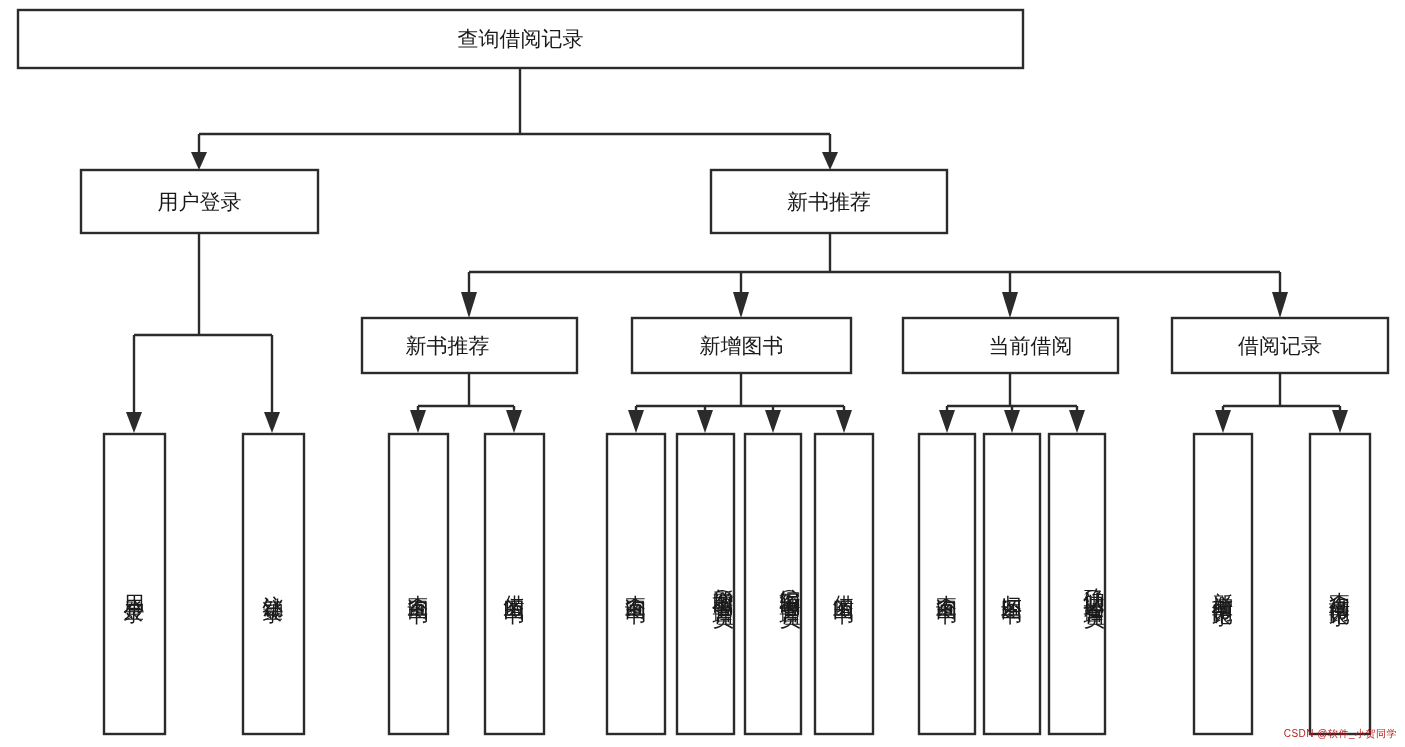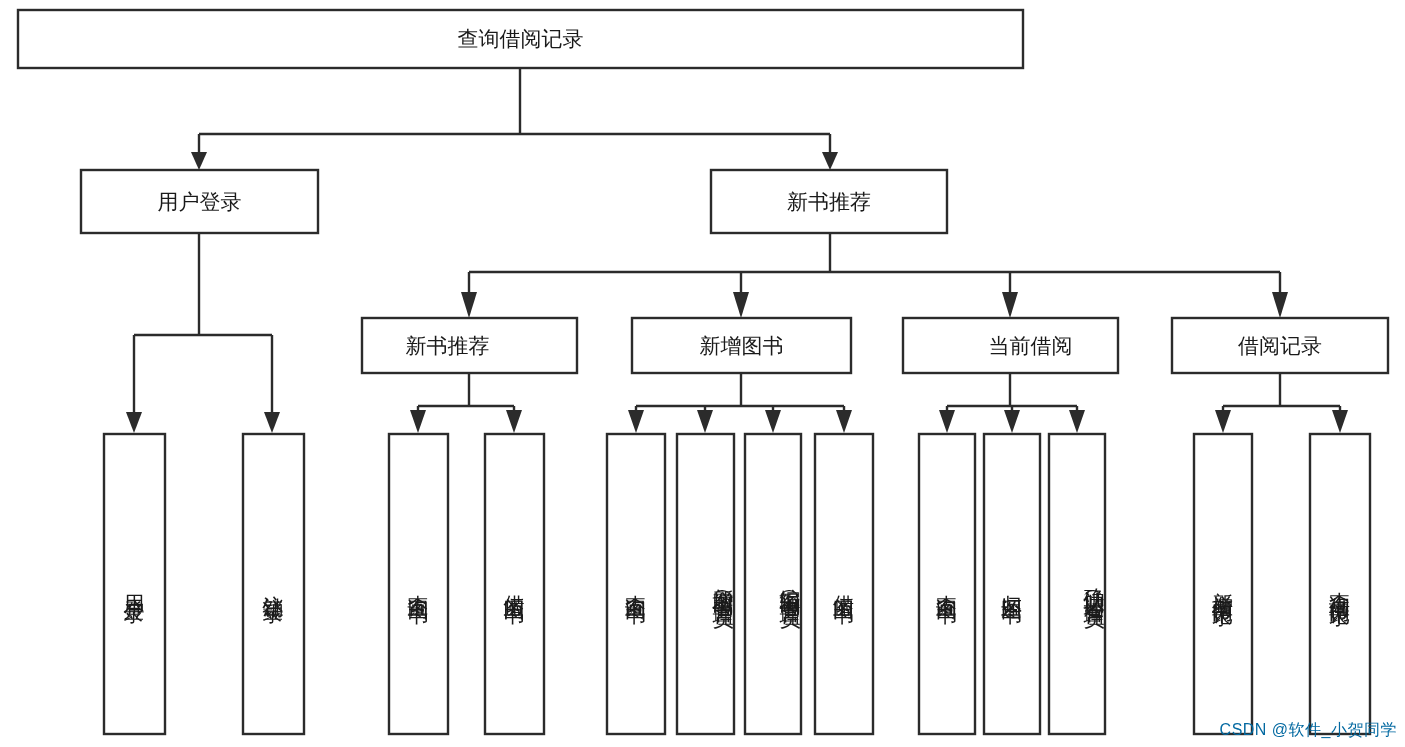--- a/index.html
+++ b/index.html
@@ -67,22 +67,22 @@
     font-size: 21px;
     color: #1a1a1a;
     font-family: "Liberation Sans", "DejaVu Sans", sans-serif;
     white-space: nowrap;
     pointer-events: none;
   }
   #watermark {
     position: absolute;
     right: 8px;
     bottom: 6px;
-    font-size: 16px;
-    color: #0369a1;
+    font-size: 10px;
+    color: #b91c1c;
     font-family: "Liberation Sans", "DejaVu Sans", sans-serif;
     letter-spacing: 0.5px;
     user-select: none;
   }
 </style>
 </head>
 <body>
 
 <div id="diagram-root">
 

